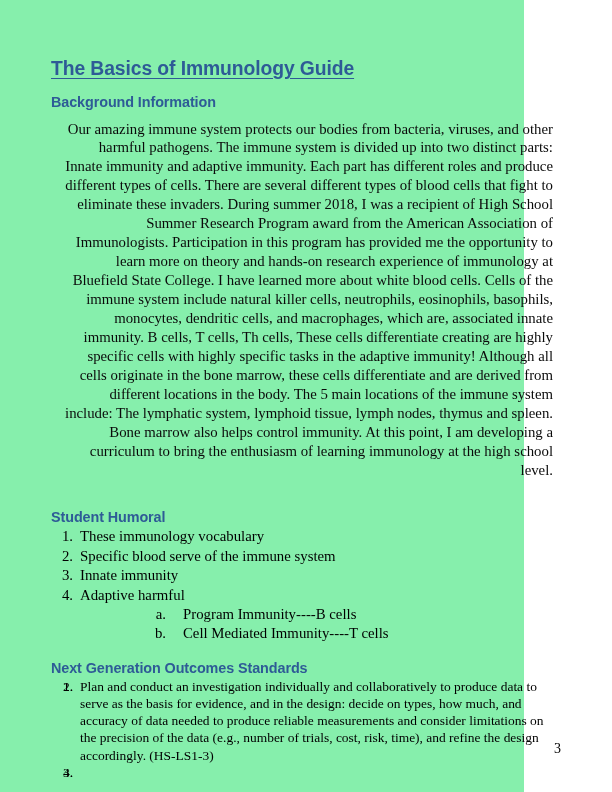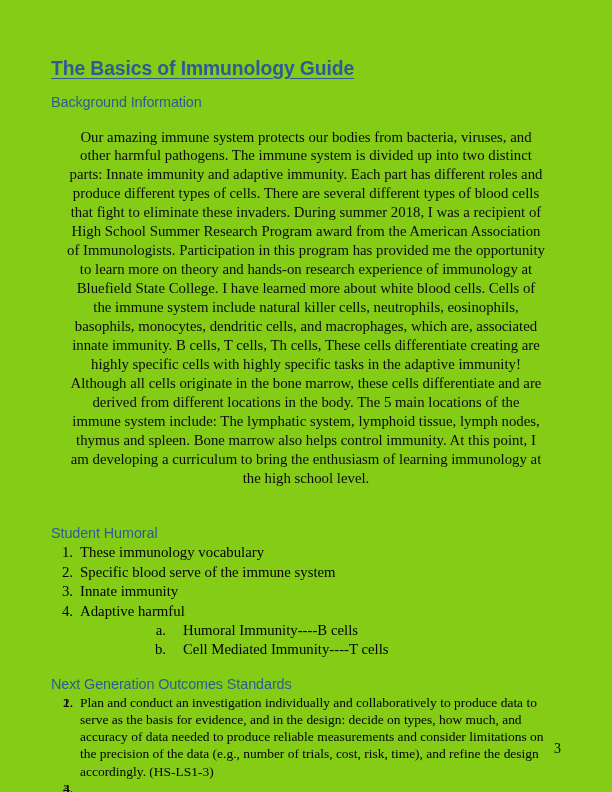--- a/index.html
+++ b/index.html
@@ -13,23 +13,23 @@
     position: relative;
     font-family: "Liberation Serif", "DejaVu Serif", serif;
     color: #000000;
     overflow: hidden;
   }
 
   .page {
     position: absolute;
     left: 0;
     top: 0;
-    width: 612px;
+    width: 524px;
     height: 792px;
-    background: #84cc16;
+    background: #86efac;
   }
 
   .content {
     position: absolute;
     left: 51px;
     top: 58px;
     width: 510px;
   }
 
   
@@ -41,37 +41,37 @@
     text-decoration: underline;
     text-underline-offset: 3px;
     margin: 0 0 14px 0;
     letter-spacing: -0.1px;
     line-height: 1.15;
   }
 
   .section-heading {
     font-family: "Liberation Sans", "DejaVu Sans", sans-serif;
     font-size: 10.8pt;
-    font-weight: normal;
+    font-weight: bold;
     color: #2E5B96;
     margin: 4px 0 1px 0;
     line-height: 1.2;
     letter-spacing: -0.1px;
   }
 
   .spacer-lg { height: 17px; }
   .spacer-md { height: 13px; }
 
   
   .body-para {
     font-family: "Liberation Serif", "DejaVu Serif", serif;
     font-size: 11.1pt;
     line-height: 1.283;
-    margin: 16px;
-    text-align: center;
+    margin: 8px;
+    text-align: right;
     color: #0a0a0a;
   }
 
   
   ol.num-list {
     list-style: none;
     margin: 0;
     padding: 0;
   }
   ol.num-list > li {
@@ -171,21 +171,21 @@
       </li>
       <li>
         <span class="marker">4.</span>
         <span>Adaptive harmful</span>
       </li>
     </ol>
 
     <ol class="alpha-list">
       <li>
         <span class="marker">a.</span>
-        <span>Humoral Immunity----B cells</span>
+        <span>Program Immunity----B cells</span>
       </li>
       <li>
         <span class="marker">b.</span>
         <span>Cell Mediated Immunity----T cells</span>
       </li>
     </ol>
 
     <div class="spacer-md"></div>
 
     <h2 class="section-heading">Next Generation Outcomes Standards</h2>

